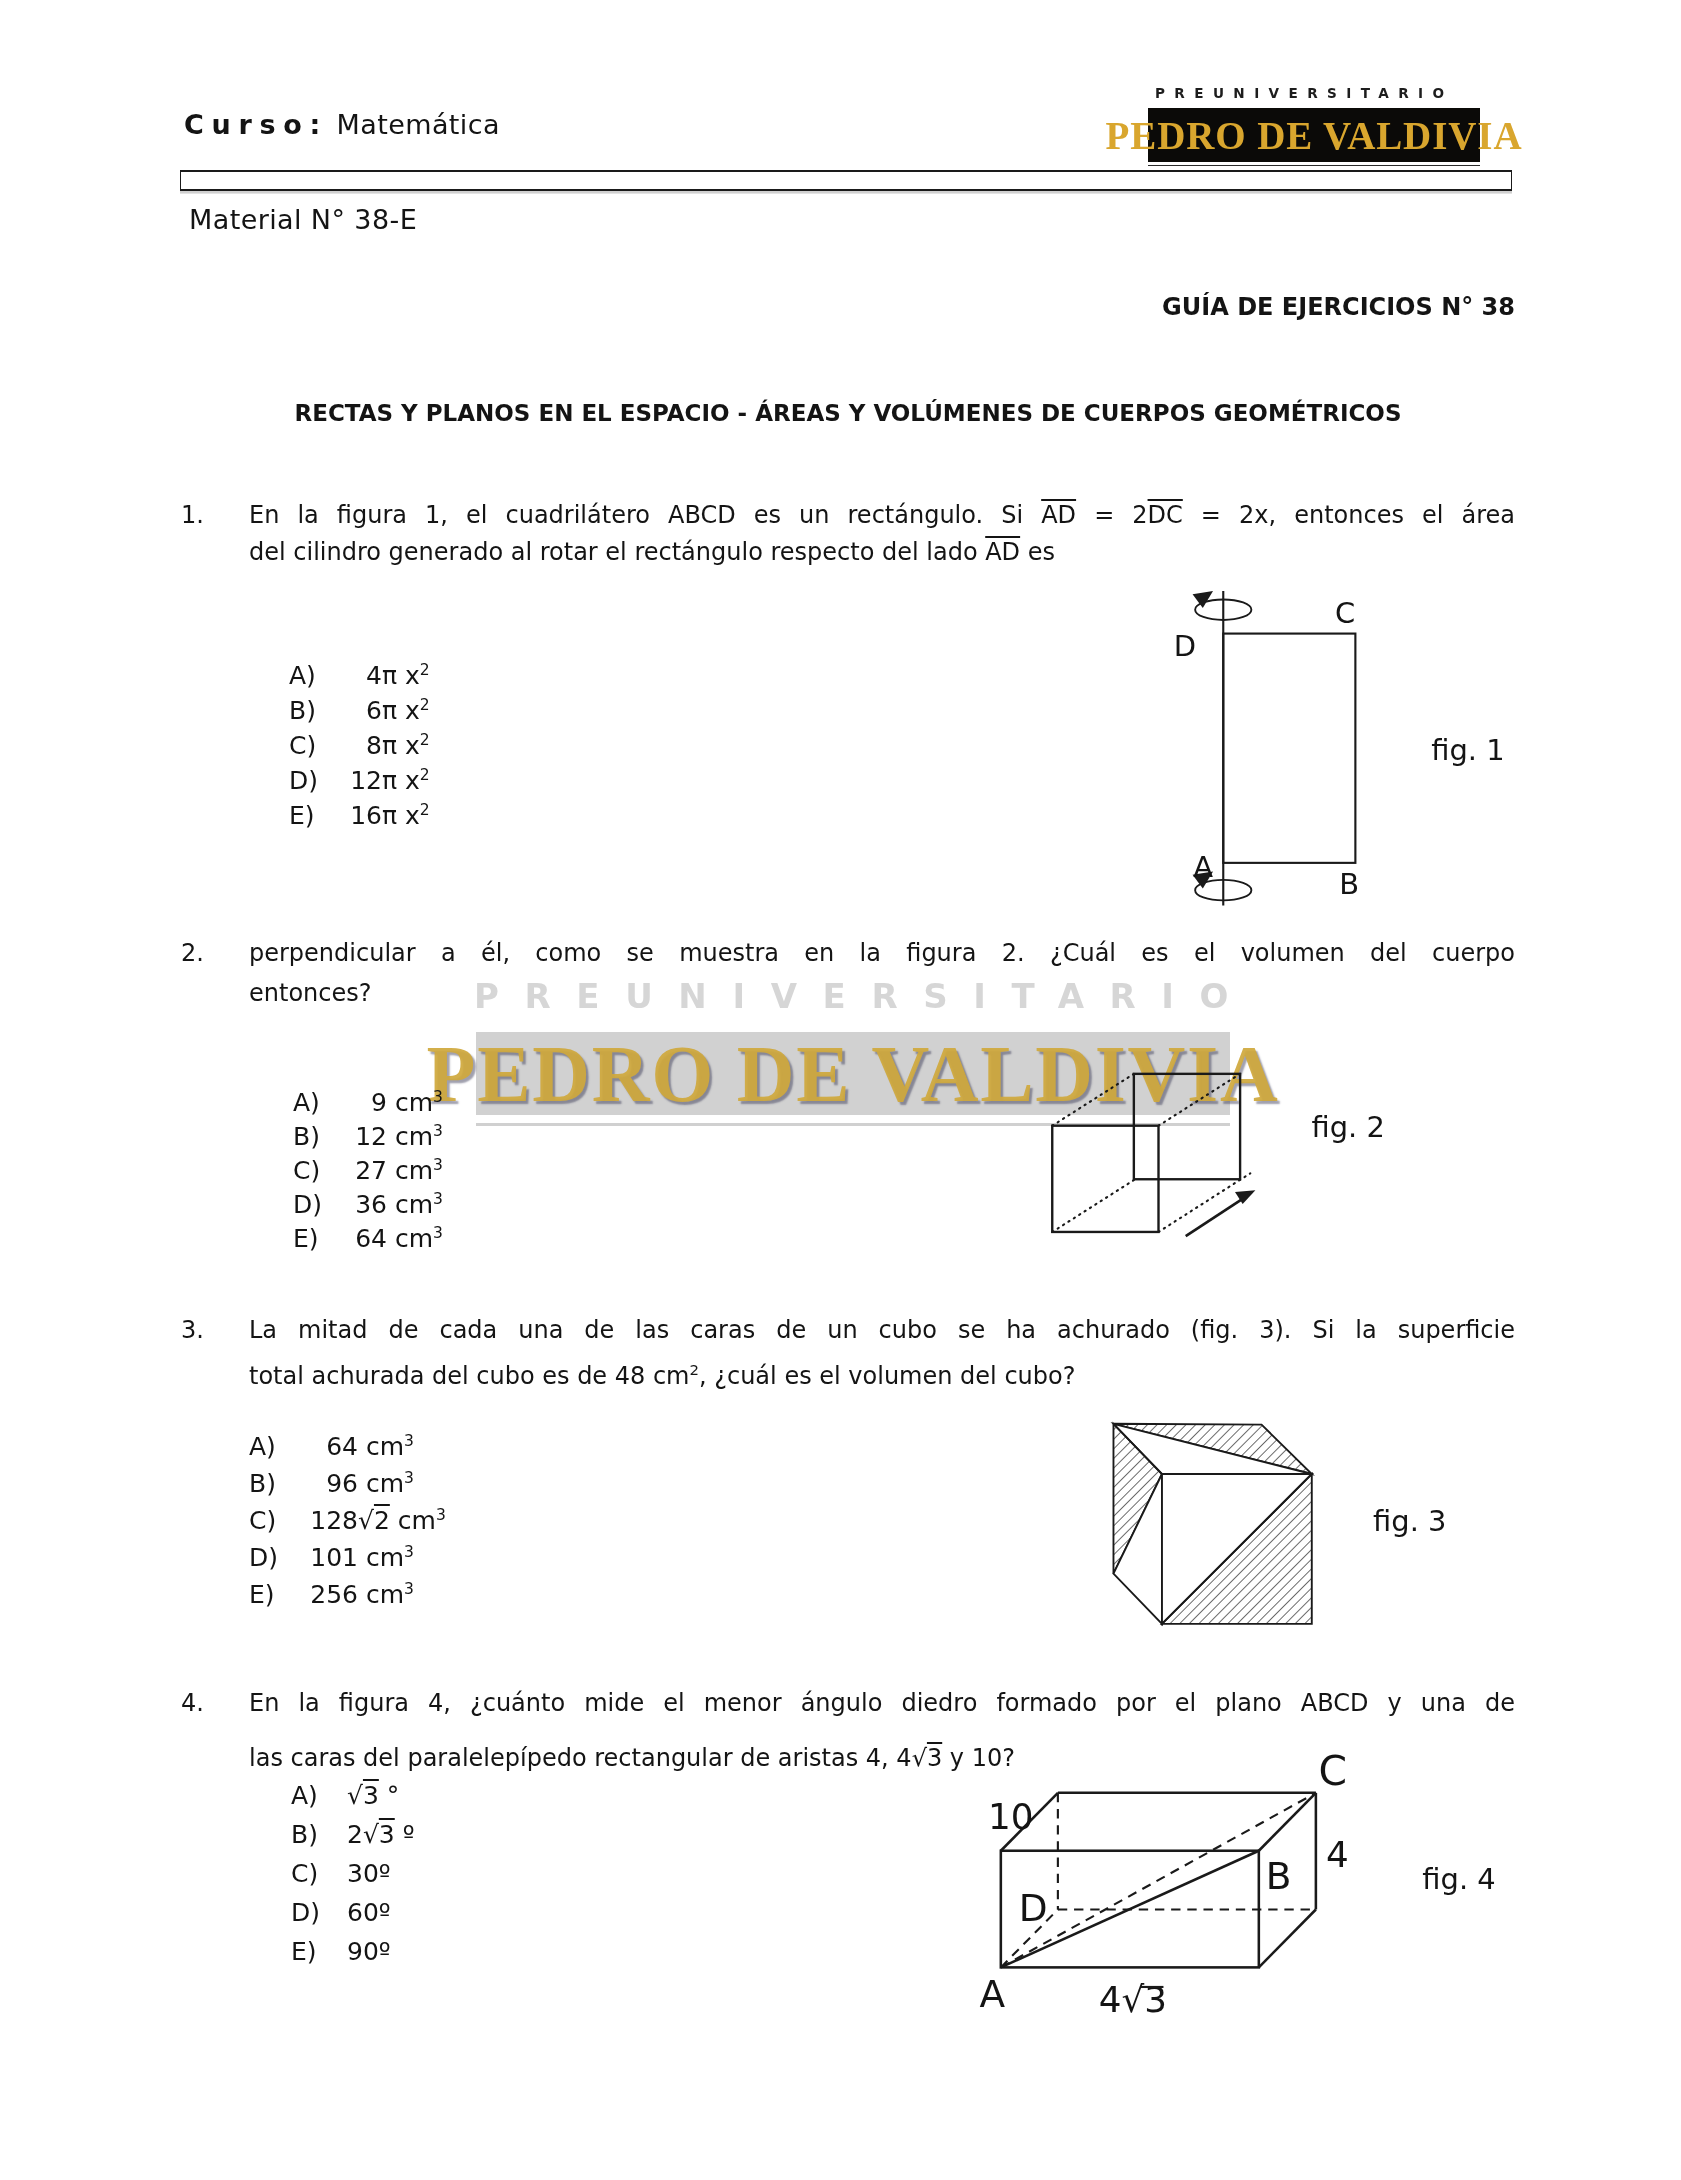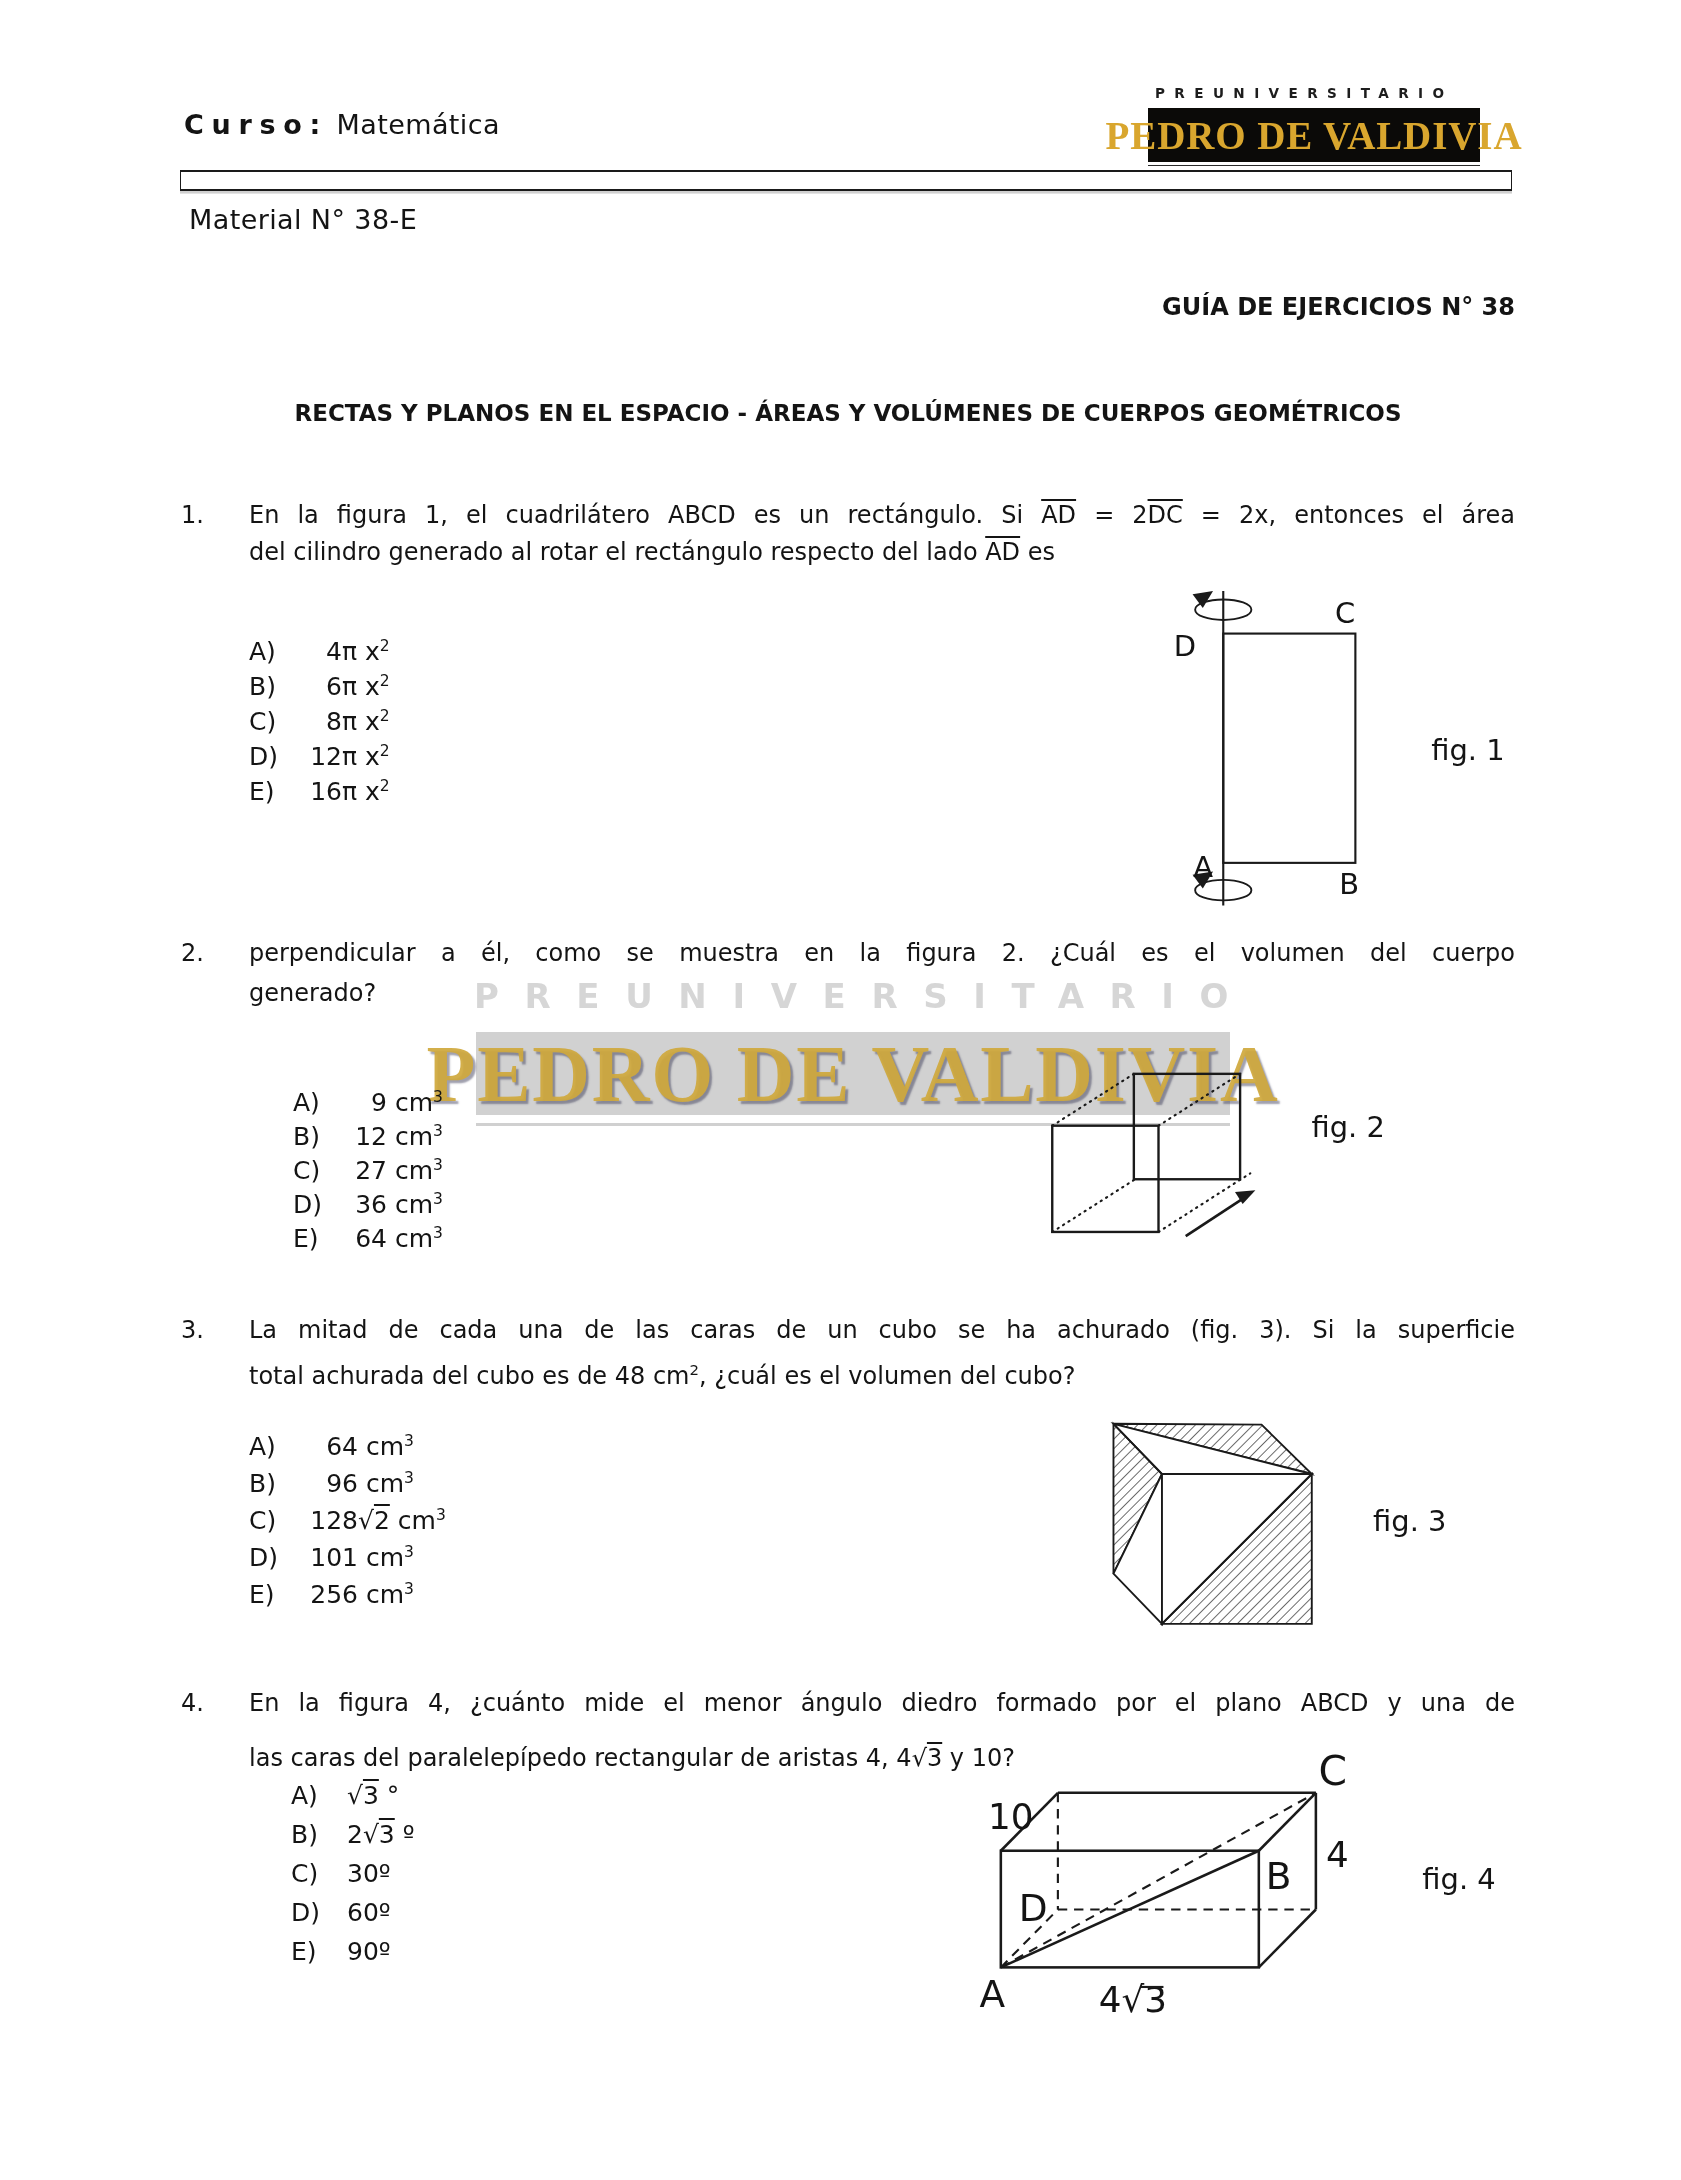--- a/index.html
+++ b/index.html
@@ -95,21 +95,21 @@
     <span>PEDRO DE VALDIVIA</span>
   </div>
   <div class="abs wm-line"></div>
 
   <div class="abs qnum n44" style="top:497px;">1.</div>
   <div class="abs stmt lh44" style="top:497px;">
     <span class="line j"><span>En la figura 1, el cuadrilátero ABCD es un rectángulo. Si </span><span class="ovl">AD</span><span> = 2</span><span class="ovl">DC</span><span> = 2x, entonces el área</span></span>
     <span class="line"><span>del cilindro generado al rotar el rectángulo respecto del lado </span><span class="ovl">AD</span><span> es</span></span>
   </div>
 
-  <div class="abs opts q1o" style="top:629px;">
+  <div class="abs opts q1o" style="top:653px;margin-left:40px;">
     <div class="opt"><span class="olabel">A)</span><span class="onum">4</span><span>π x</span><sup class="hide-if-empty">2</sup></div>
     <div class="opt"><span class="olabel">B)</span><span class="onum">6</span><span>π x</span><sup class="hide-if-empty">2</sup></div>
     <div class="opt"><span class="olabel">C)</span><span class="onum">8</span><span>π x</span><sup class="hide-if-empty">2</sup></div>
     <div class="opt"><span class="olabel">D)</span><span class="onum">12</span><span>π x</span><sup class="hide-if-empty">2</sup></div>
     <div class="opt"><span class="olabel">E)</span><span class="onum">16</span><span>π x</span><sup class="hide-if-empty">2</sup></div>
   </div>
 
   <svg style="left:1167px;top:579px;" width="358" height="341" viewBox="0 0 420 400">
     <line class="stroke" x1="66" y1="14" x2="66" y2="383" stroke-width="2.5"></line>
     <rect class="stroke" x="66" y="64" width="155" height="269" stroke-width="2.5"></rect>
@@ -120,21 +120,21 @@
     <text x="34" y="90" font-size="34" text-anchor="end">D</text>
     <text x="197" y="52" font-size="34">C</text>
     <text x="54" y="350" font-size="34" text-anchor="end">A</text>
     <text x="202" y="370" font-size="34">B</text>
     <text x="310" y="212" font-size="34">fig. 1</text>
   </svg>
 
   <div class="abs qnum n47" style="top:933px;">2.</div>
   <div class="abs stmt lh47" style="top:933px;">
     <span class="line j">perpendicular a él, como se muestra en la figura 2. ¿Cuál es el volumen del cuerpo</span>
-    <span class="line">generado?</span>
+    <span class="line">entonces?</span>
   </div>
 
   <div class="abs opts q2o" style="top:1080px;">
     <div class="opt"><span class="olabel">A)</span><span class="onum">9</span><span> cm</span><sup class="hide-if-empty">3</sup></div>
     <div class="opt"><span class="olabel">B)</span><span class="onum">12</span><span> cm</span><sup class="hide-if-empty">3</sup></div>
     <div class="opt"><span class="olabel">C)</span><span class="onum">27</span><span> cm</span><sup class="hide-if-empty">3</sup></div>
     <div class="opt"><span class="olabel">D)</span><span class="onum">36</span><span> cm</span><sup class="hide-if-empty">3</sup></div>
     <div class="opt"><span class="olabel">E)</span><span class="onum">64</span><span> cm</span><sup class="hide-if-empty">3</sup></div>
   </div>
 

